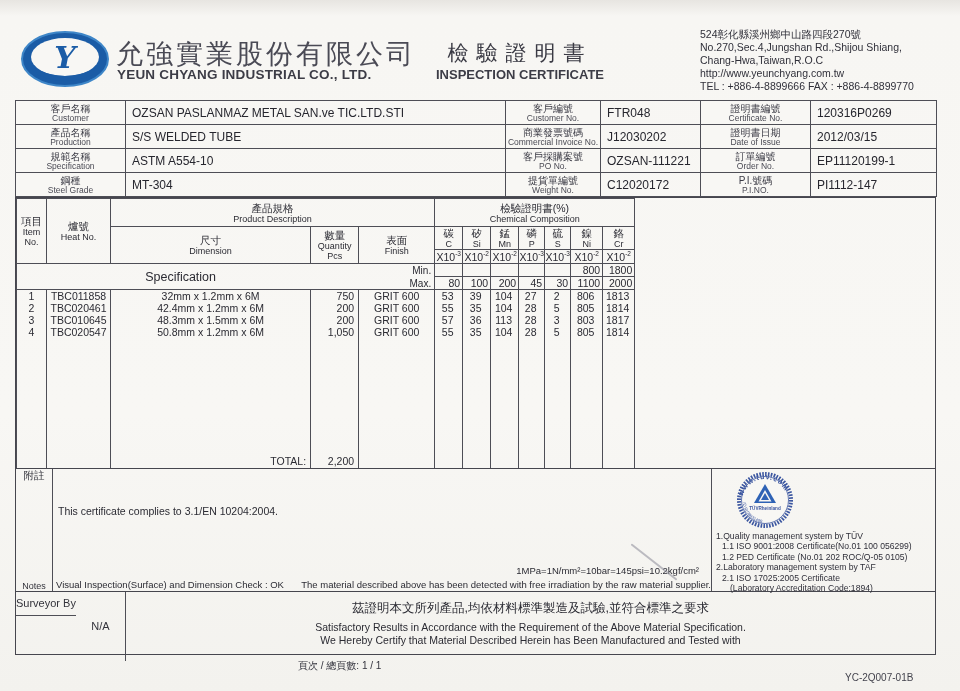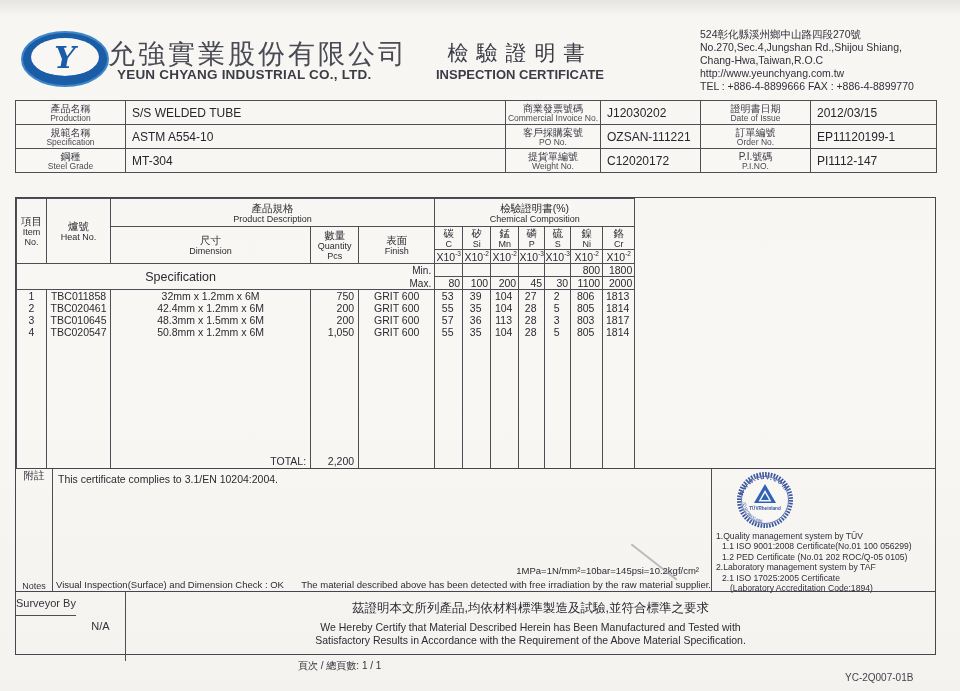--- a/index.html
+++ b/index.html
@@ -6,21 +6,21 @@
   html,body { width:960px; height:691px; }
   body {
     font-family:"Liberation Sans","DejaVu Sans",sans-serif;
     color:#33333b;
     background:linear-gradient(180deg,#e7e5e1 0,#f7f6f3 16px,#f8f7f4 60%,#f3f2ee 100%);
     position:relative; overflow:hidden;
   }
   .abs { position:absolute; }
 
   
-  .company-zh { left:108px; top:36px; font-size:27px; letter-spacing:3px; color:#4a4a55; font-weight:500; }
+  .company-zh { left:116px; top:36px; font-size:27px; letter-spacing:3px; color:#4a4a55; font-weight:500; }
   .company-en { left:117px; top:67px; font-size:13.5px; font-weight:bold; color:#3c3c46; letter-spacing:.2px; }
   .title-zh   { left:420px; top:39px; width:200px; text-align:center; font-size:21px; letter-spacing:8px; color:#3a3a44; }
   .title-en   { left:420px; top:67px; width:200px; text-align:center; font-size:13px; font-weight:bold; color:#3c3c46; }
   .addr-block { left:700px; top:28px; font-size:10.5px; line-height:13px; color:#30303a; }
 
   
   .info-table { left:15px; top:100px; width:921px; border-collapse:collapse; table-layout:fixed; }
   .info-table td { border:1.4px solid #4e4e56; height:24px; overflow:hidden; }
   .info-table td.lbl { text-align:center; vertical-align:middle; background:#f8f7f4; }
   .info-table td.lbl .zh { font-size:10px; line-height:11px; color:#3a3a44; }
@@ -42,21 +42,21 @@
   .chem-min { border-left:1px solid #4e4e56; border-right:1px solid #4e4e56; border-bottom:1px solid #4e4e56; text-align:right; padding-right:2px; font-size:10px; }
   .chem-max { border-left:1px solid #4e4e56; border-right:1px solid #4e4e56; border-bottom:1px solid #4e4e56; text-align:right; padding-right:2px; font-size:10px; }
   .dcell { border-left:1px solid #4e4e56; border-right:1px solid #4e4e56; font-size:10.5px; }
   .c { text-align:center; } .r { text-align:right; padding-right:4px; }
   .chem-val { text-align:center; padding-right:2px; font-size:10px; }
 
   
   .notes-sec { display:flex; width:100%; height:123px; border-top:1.4px solid #46464e; }
   .notes-lbl { width:37px; border-right:1px solid #4e4e56; display:flex; flex-direction:column; justify-content:space-between; align-items:center; }
   .notes-lbl .zh { font-size:10.5px; } .notes-lbl .en { font-size:9px; }
-  .notes-content { flex:1; position:relative; }
+  .notes-content { flex:1; position:relative;margin-top:32px; }
   .notes-compliance { position:absolute; left:5px; top:4px; font-size:10.5px; color:#2b2b33; }
   .pressure-note { position:absolute; right:12px; bottom:15px; font-size:9.5px; color:#2b2b33; }
   .notes-bottomline { position:absolute; left:3px; right:0; bottom:1px; display:flex; justify-content:space-between; font-size:9.5px; color:#2b2b33; }
   .pen-mark { position:absolute; width:58px; height:2px; background:#8b8b97; opacity:.55; transform:rotate(38deg); right:28px; bottom:28px; border-radius:2px; }
   .tuv-cell { width:224px; border-left:1px solid #4e4e56; padding:2px 3px 0 4px; }
   .tuv-lines { font-size:8.6px; line-height:10.5px; color:#2f2f39; margin-top:2px; }
   .tuv-lines .ind1 { padding-left:6px; }
   .tuv-lines .ind2 { padding-left:14px; }
   .tuv-seal { display:block; margin-left:18px; }
 
@@ -102,20 +102,37 @@
 <table class="abs info-table">
   <colgroup>
       <col style="width:110px">
       <col style="width:380px">
       <col style="width:95px">
       <col style="width:100px">
       <col style="width:110px">
       <col style="width:126px">
     </colgroup>
   <tbody>
+      <tr>
+    <td class="lbl">
+          <div class="zh">客戶名稱</div>
+          <div class="en">Customer</div>
+        </td>
+    <td class="val">OZSAN PASLANMAZ METAL SAN.ve TIC.LTD.STI</td>
+    <td class="lbl">
+          <div class="zh">客戶編號</div>
+          <div class="en">Customer No.</div>
+        </td>
+    <td class="val">FTR048</td>
+    <td class="lbl">
+          <div class="zh">證明書編號</div>
+          <div class="en">Certificate No.</div>
+        </td>
+    <td class="val">120316P0269</td>
+  </tr>
   <tr>
     <td class="lbl">
           <div class="zh">產品名稱</div>
           <div class="en">Production</div>
         </td>
     <td class="val">S/S WELDED TUBE</td>
     <td class="lbl">
           <div class="zh">商業發票號碼</div>
           <div class="en">Commercial Invoice No.</div>
         </td>
@@ -406,20 +423,20 @@
     </div>
   </div>
 
   <div class="footer-sec">
     <div class="surveyor-cell">
       <div class="surveyor-hd">Surveyor By</div>
       <div class="surveyor-val">N/A</div>
     </div>
     <div class="certify-cell">
       <div class="certify-zh">茲證明本文所列產品,均依材料標準製造及試驗,並符合標準之要求</div>
+      <div class="certify-en">Satisfactory Results in Accordance with the Requirement of the Above Material Specification.</div>
       <div class="certify-en">We Hereby Certify that Material Described Herein has Been Manufactured and Tested with</div>
-      <div class="certify-en">Satisfactory Results in Accordance with the Requirement of the Above Material Specification.</div>
     </div>
   </div>
 </div>
 
 <div class="abs page-num">頁次 / 總頁數: 1 / 1</div>
 <div class="abs form-code">YC-2Q007-01B</div>
 
 </body></html>

